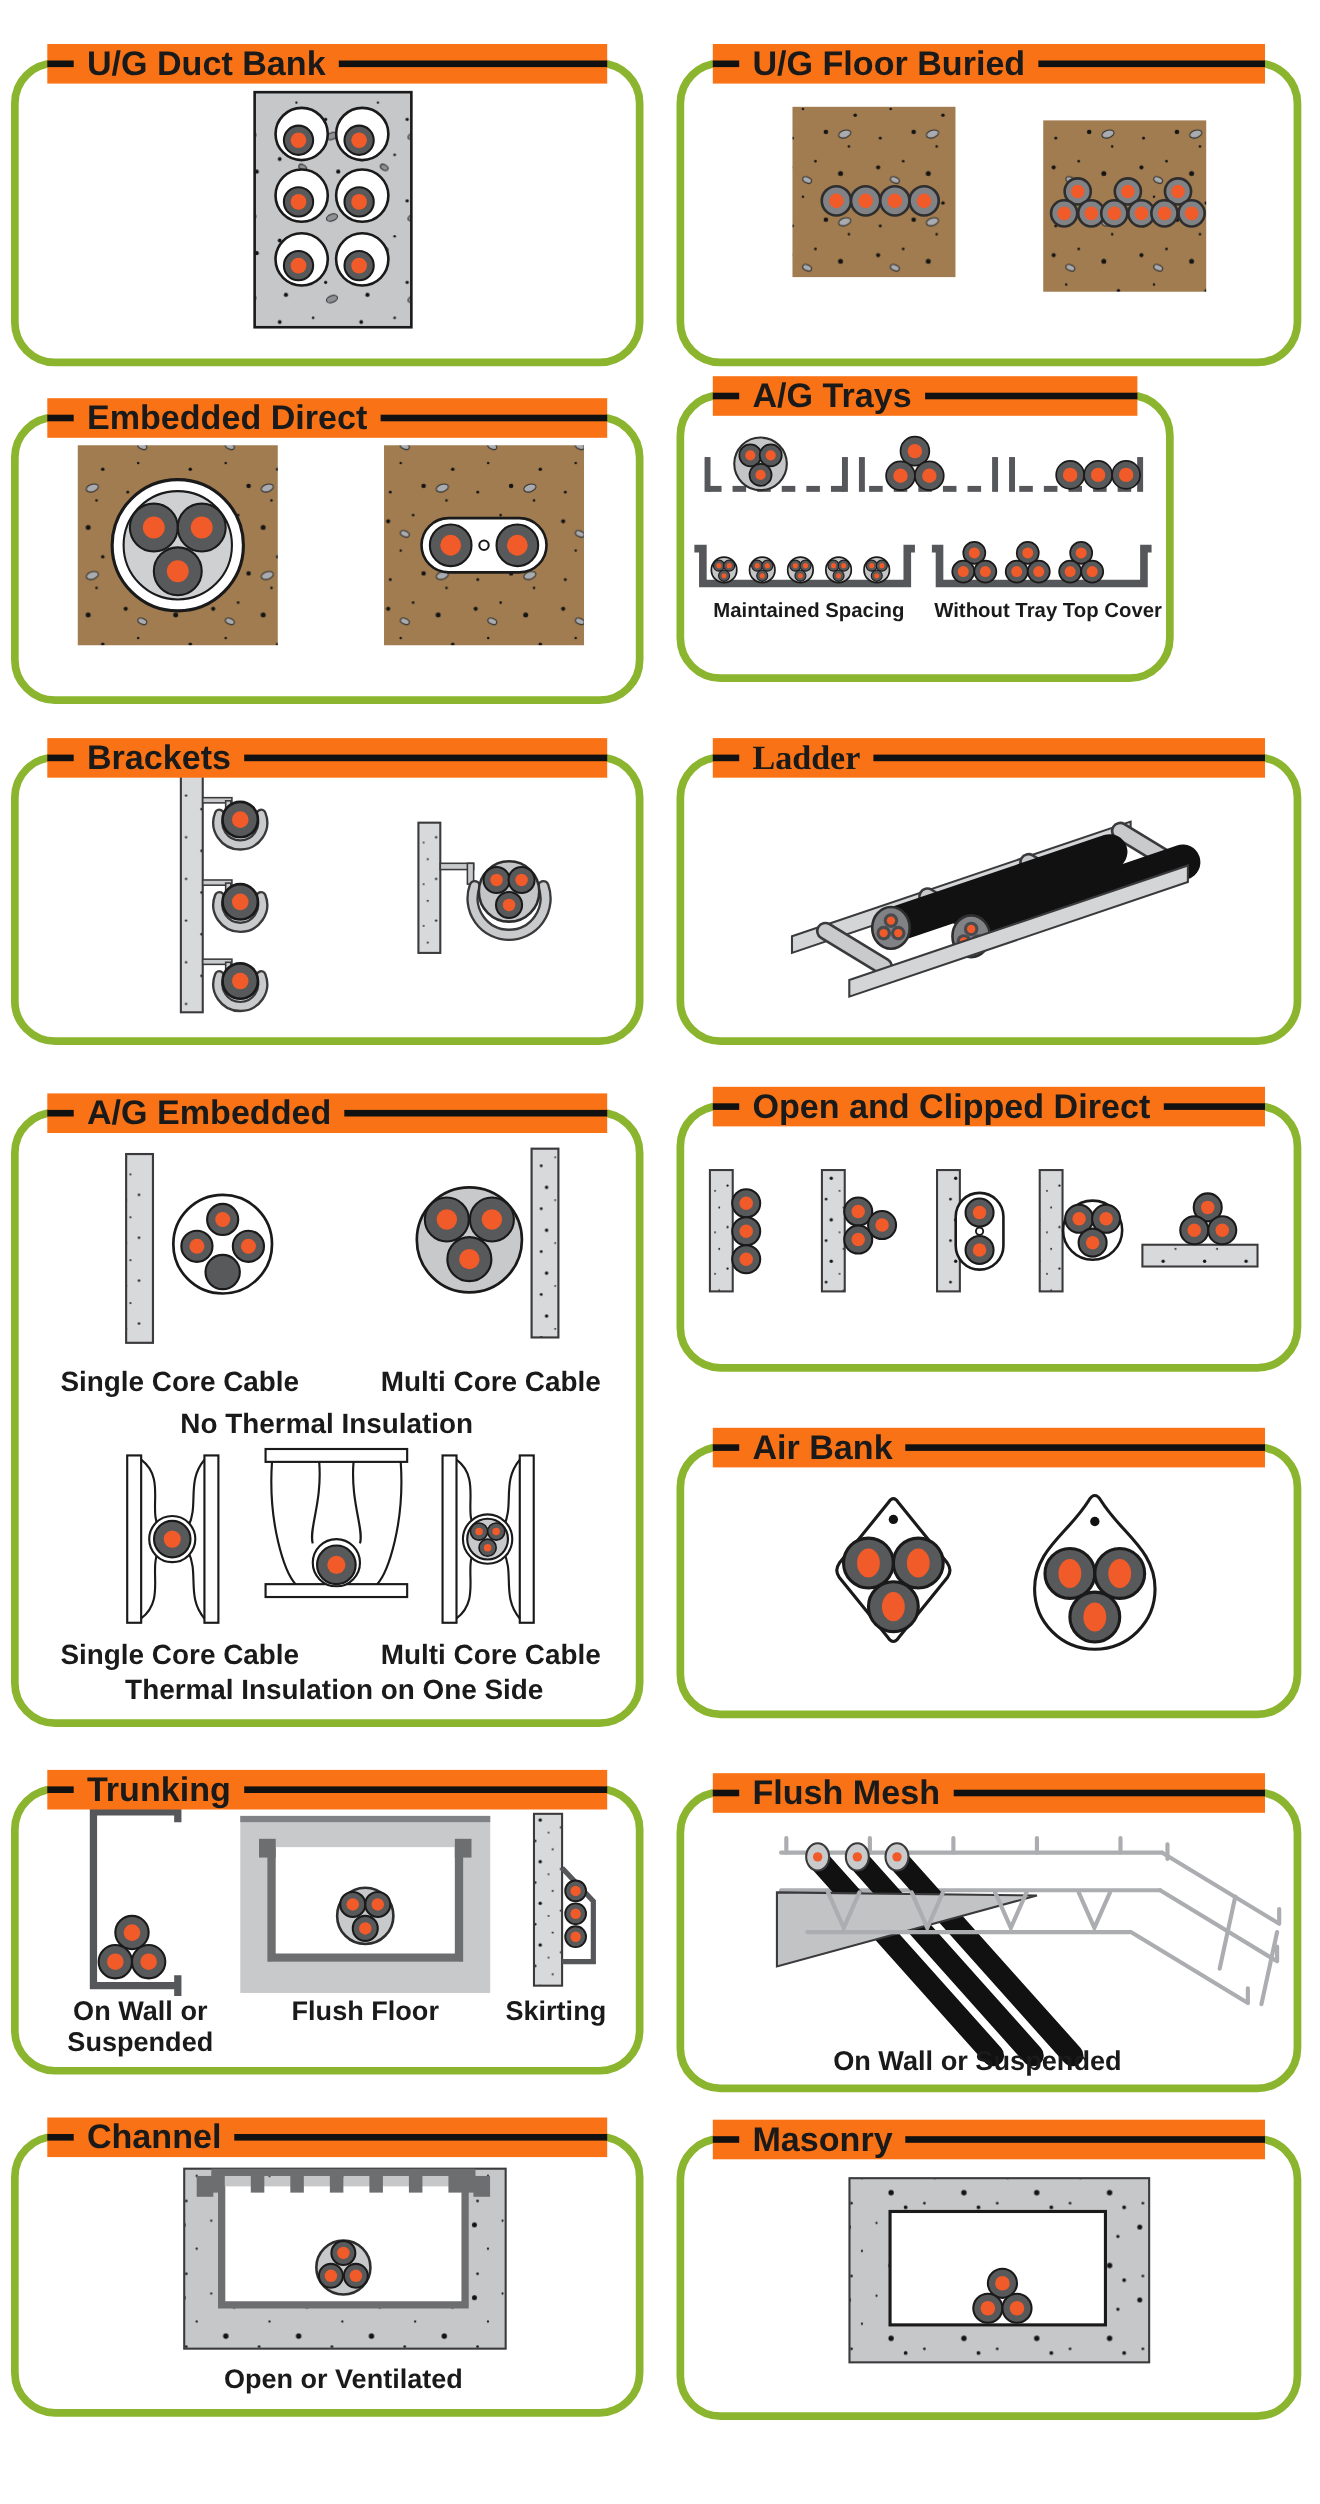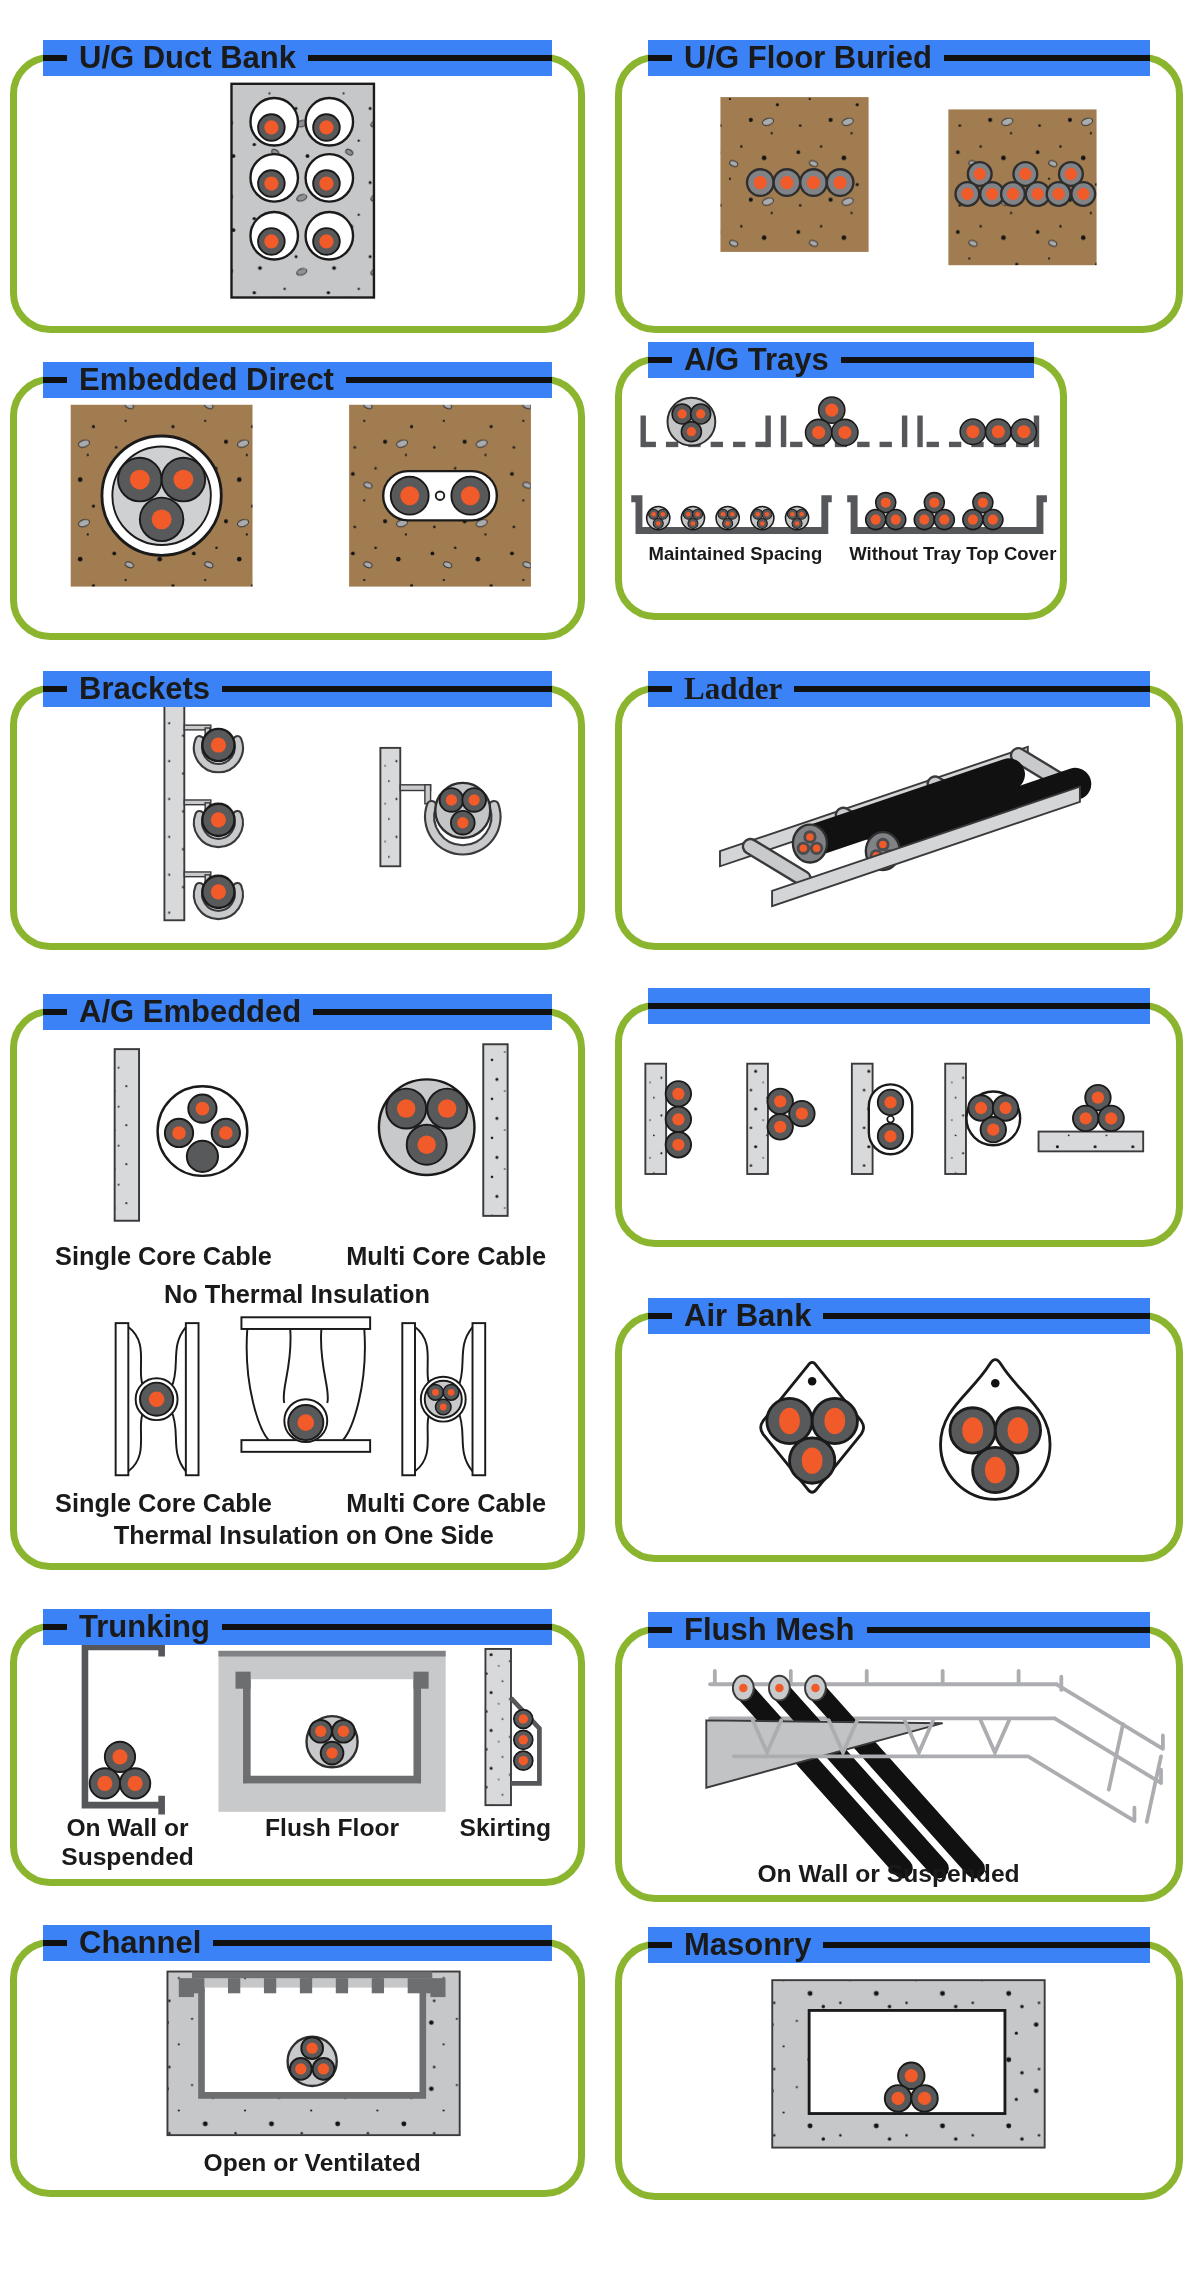--- a/index.html
+++ b/index.html
@@ -1,20 +1,20 @@
 <!DOCTYPE html>
 <html><head>
 <meta charset="utf-8">
 <style>
   html,body{margin:0;padding:0;background:#fff;}
   .page{position:relative;width:1200px;height:2276px;background:#fff;overflow:hidden;
         font-family:"Liberation Sans",sans-serif;color:#1a1a1a;}
   .card{position:absolute;border:7px solid #8BB52E;border-radius:40px;background:#fff;box-sizing:border-box;}
   .title-bar{position:absolute;left:26px;right:26px;top:-21px;height:36px;display:flex;align-items:center;
-             background:#3b82f6;z-index:2;}
+             background:#f97316;z-index:2;}
   .title-dash{width:24px;height:6px;background:#111;flex:0 0 auto;}
   .title-text{font-size:31px;font-weight:bold;line-height:36px;white-space:nowrap;margin:0 12px;letter-spacing:0px;}
   .title-line{flex:1 1 auto;height:6px;background:#111;min-width:18px;}
   .fig{position:absolute;left:0;top:0;width:100%;height:100%;}
   text.lbl{font-family:"Liberation Sans",sans-serif;font-weight:bold;font-size:26px;fill:#1a1a1a;text-anchor:middle;}
   text.lbl-sm{font-family:"Liberation Sans",sans-serif;font-weight:bold;font-size:24px;fill:#1a1a1a;text-anchor:middle;}
 </style>
 </head>
 <body>
 
@@ -476,20 +476,21 @@
       </g>
       <text class="lbl" x="150" y="510">Single Core Cable</text>
       <text class="lbl" x="440" y="510">Multi Core Cable</text>
       <text class="lbl" x="294" y="543">Thermal Insulation on One Side</text>
     </svg>
   </div>
 
   <div class="card" style="left:615px;top:1002px;width:568px;height:245px;">
     <div class="title-bar">
       <span class="title-dash"></span>
+      <span class="title-text">Open and Clipped Direct</span>
       <span class="title-line"></span>
     </div>
     <svg class="fig" viewBox="0 0 568 245">
       <g>
         <rect x="15" y="58" width="22" height="117" fill="url(#pat-wall)" stroke="#3a3a3c" stroke-width="2"></rect>
         <circle cx="50" cy="90" r="13.5" fill="#58595B" stroke="#1a1a1a" stroke-width="2"></circle>
           <circle cx="50" cy="90" r="6.5" fill="#F15A29"></circle>
         <circle cx="50" cy="117" r="13.5" fill="#58595B" stroke="#1a1a1a" stroke-width="2"></circle>
           <circle cx="50" cy="117" r="6.5" fill="#F15A29"></circle>
         <circle cx="50" cy="144" r="13.5" fill="#58595B" stroke="#1a1a1a" stroke-width="2"></circle>

